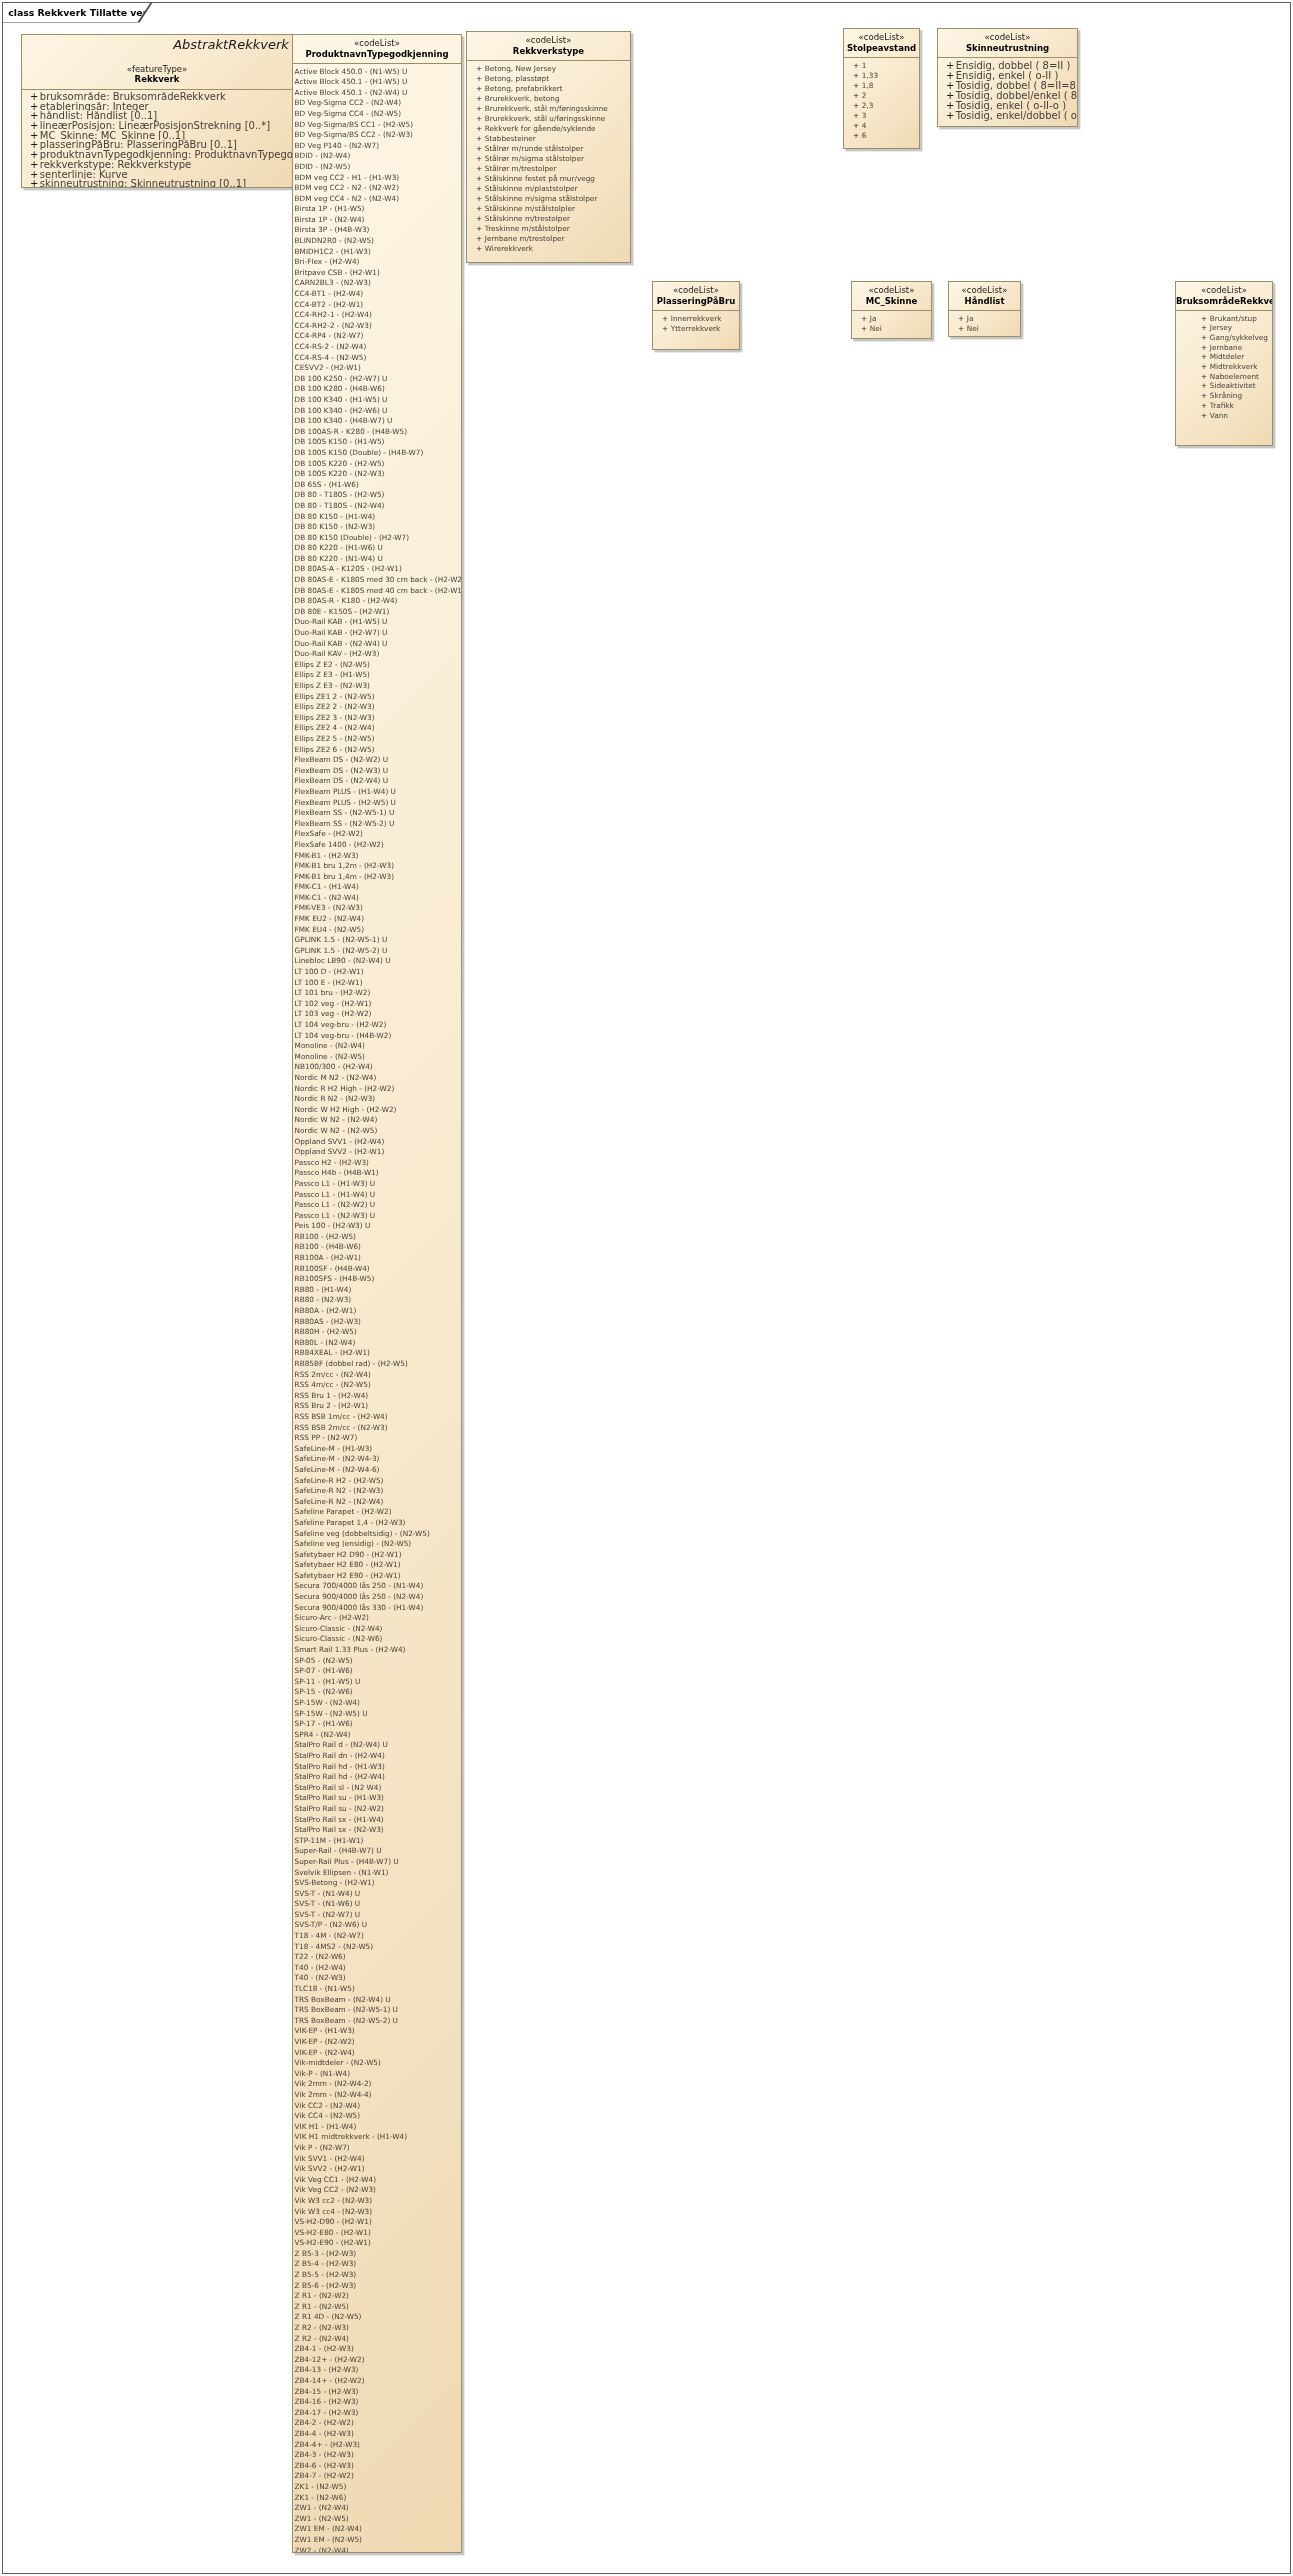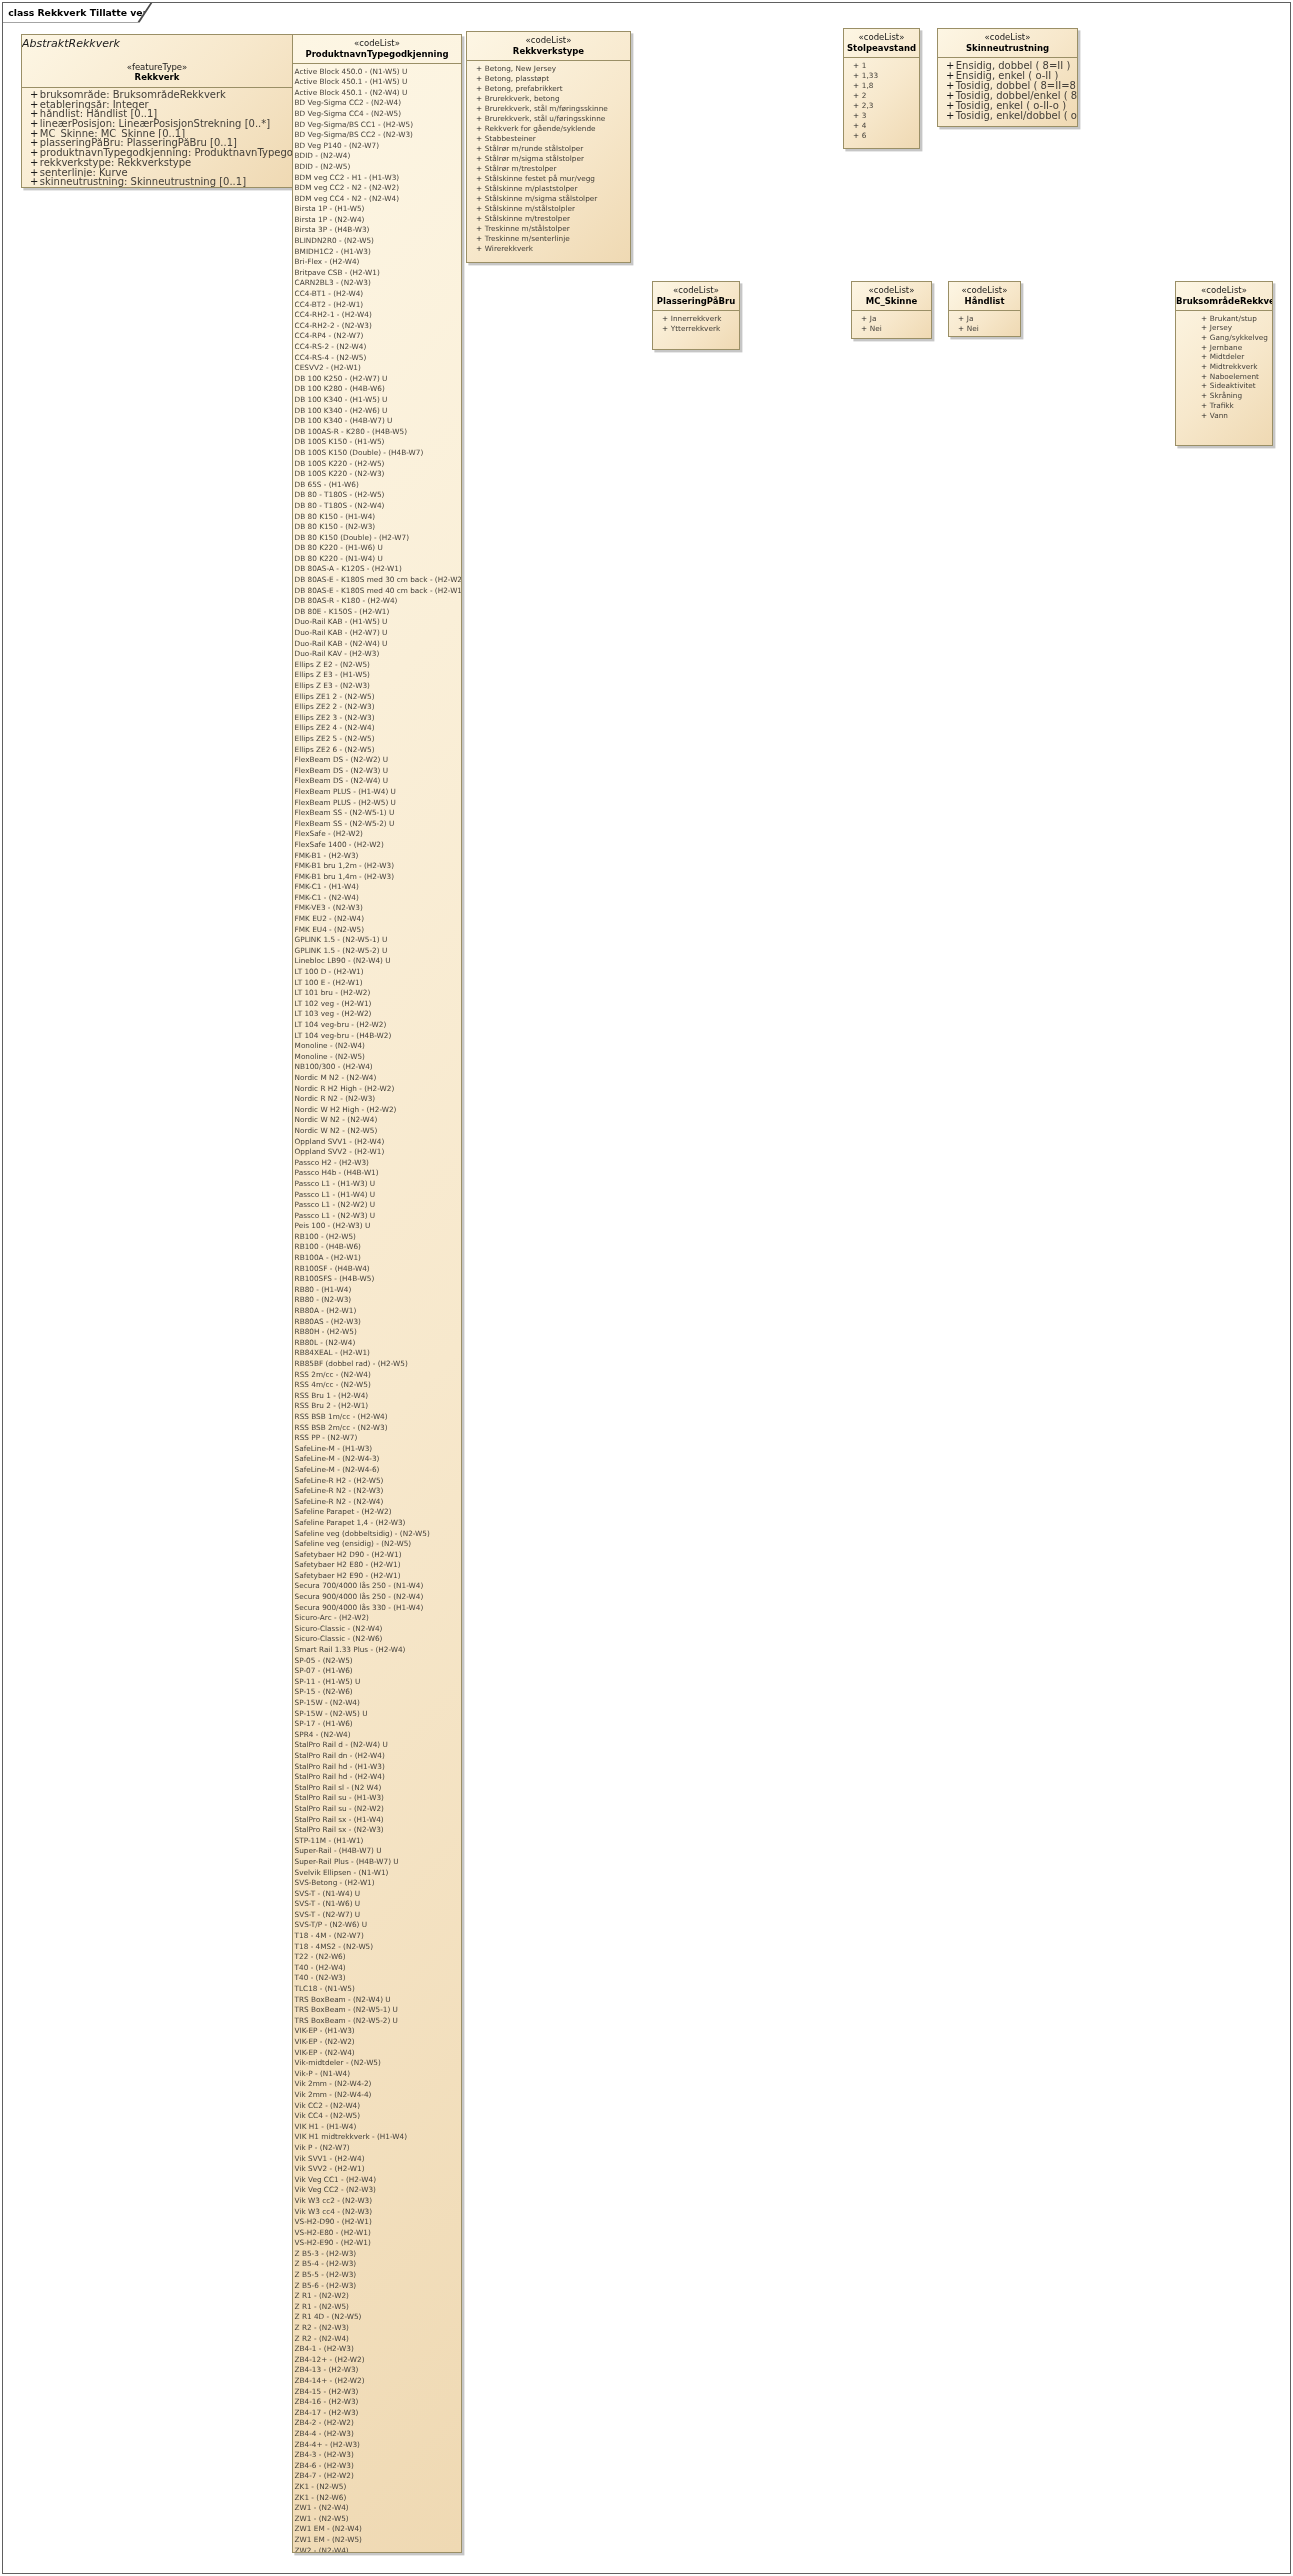--- a/index.html
+++ b/index.html
@@ -8,21 +8,21 @@
   .frame{position:absolute;left:1.6px;top:1.6px;right:1.6px;bottom:1.6px;border:0.8px solid #606060;}
   .frame-tab-outer{position:absolute;left:0px;top:0px;width:150px;height:20px;background:#4a4a4a;
      clip-path:polygon(0 0,100% 0,calc(100% - 13px) 100%,0 100%);}
   .frame-tab-inner{position:absolute;left:0px;top:0px;width:148px;height:19.4px;background:#ffffff;
      clip-path:polygon(0 0,100% 0,calc(100% - 13px) 100%,0 100%);
      font-size:9.3px;font-weight:bold;color:#000;line-height:19.4px;padding-left:5.6px;box-sizing:border-box;white-space:nowrap;}
   .class-box{position:absolute;box-sizing:border-box;border:0.8px solid #9a8f66;
      background:linear-gradient(135deg,#fdf6e4 0%,#f7e8cc 55%,#efd9b3 100%);
      box-shadow:2.4px 2.4px 0 0 #c6c6c6;overflow:hidden;}
   .hdr{text-align:center;padding-top:3.2px;}
-  .annotation{font-style:italic;font-size:11px;text-align:left;padding:1.6px 3.2px 0 0;color:#1a1a1a;}
+  .annotation{font-style:italic;font-size:13px;text-align:right;padding:1.6px 3.2px 0 0;color:#1a1a1a;}
   .stereo{font-size:8.5px;color:#1a1a1a;line-height:10.5px;}
   .cls-name{font-size:8.5px;font-weight:bold;color:#000;line-height:11.3px;}
   .sep{border-top:0.8px solid #9a8f66;margin-top:3.2px;}
   .rows{padding-top:2.4px;}
   .row{white-space:nowrap;overflow:hidden;font-size:7.3px;line-height:10px;color:#44403a;}
   .row .plus{display:inline-block;width:11.3px;text-align:center;margin-left:6.5px;color:#1a1a1a;}
   .row .txt{}
   
   #box-rekkverk{left:21px;top:34px;width:272px;height:154px;}
   #box-rekkverk .row{line-height:9.7px;font-size:10px;}
@@ -335,21 +335,21 @@
         <div class="row"><span class="plus">+</span><span class="txt">Stabbesteiner</span></div>
         <div class="row"><span class="plus">+</span><span class="txt">Stålrør m/runde stålstolper</span></div>
         <div class="row"><span class="plus">+</span><span class="txt">Stålrør m/sigma stålstolper</span></div>
         <div class="row"><span class="plus">+</span><span class="txt">Stålrør m/trestolper</span></div>
         <div class="row"><span class="plus">+</span><span class="txt">Stålskinne festet på mur/vegg</span></div>
         <div class="row"><span class="plus">+</span><span class="txt">Stålskinne m/plaststolper</span></div>
         <div class="row"><span class="plus">+</span><span class="txt">Stålskinne m/sigma stålstolper</span></div>
         <div class="row"><span class="plus">+</span><span class="txt">Stålskinne m/stålstolpler</span></div>
         <div class="row"><span class="plus">+</span><span class="txt">Stålskinne m/trestolper</span></div>
         <div class="row"><span class="plus">+</span><span class="txt">Treskinne m/stålstolper</span></div>
-        <div class="row"><span class="plus">+</span><span class="txt">Treskinne m/senterlinje</span></div>
+        <div class="row"><span class="plus">+</span><span class="txt">Jernbane m/trestolper</span></div>
         <div class="row"><span class="plus">+</span><span class="txt">Wirerekkverk</span></div>
       </div>
   </div>
 
   <div class="class-box" id="box-stolpeavstand">
     <div class="hdr">
       <div class="stereo">«codeList»</div>
       <div class="cls-name">Stolpeavstand</div>
     </div>
     <div class="sep"></div>

